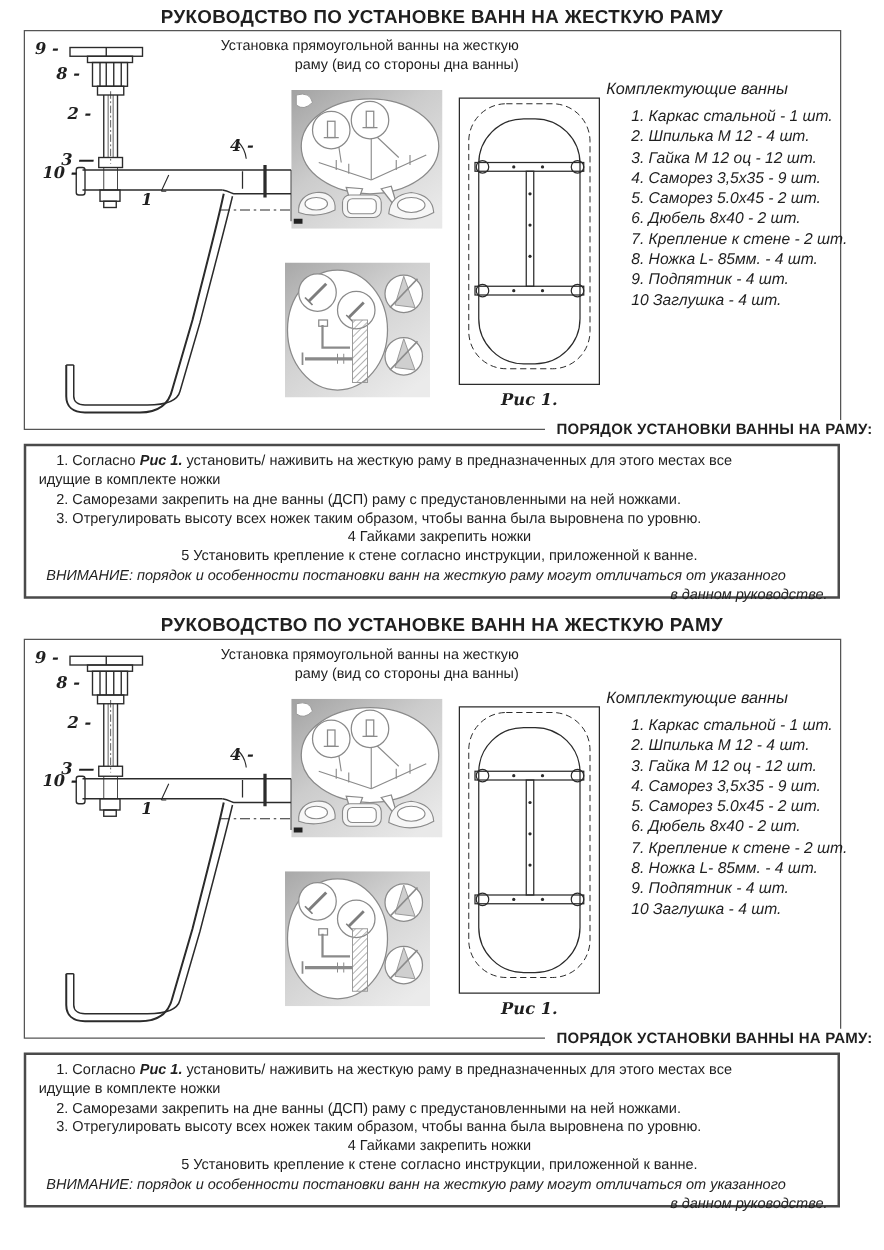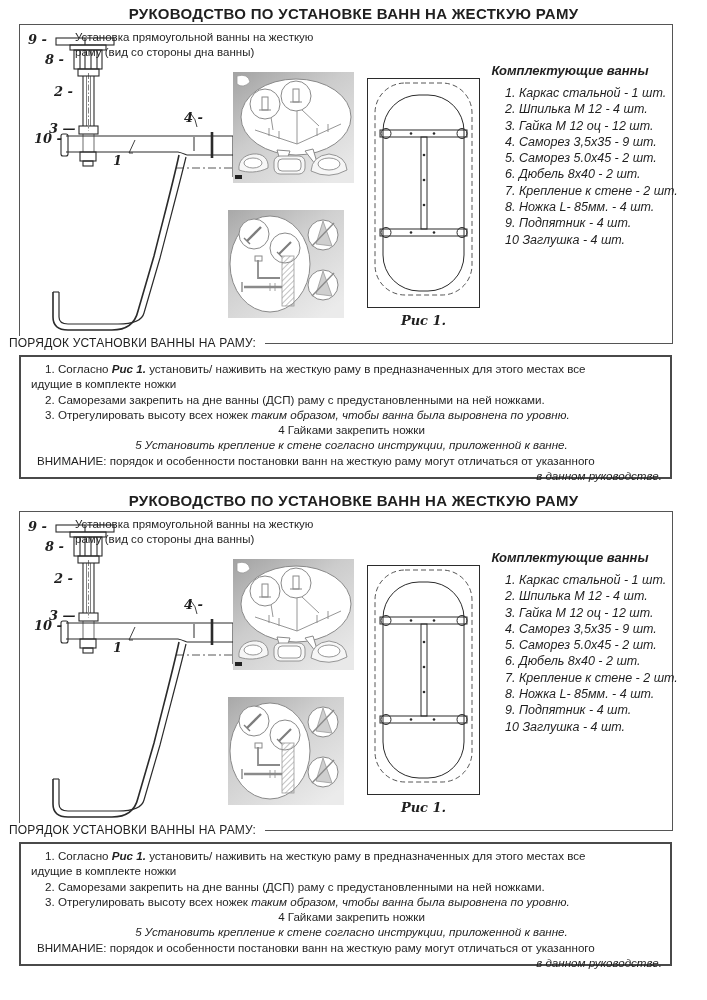--- a/index.html
+++ b/index.html
@@ -8,52 +8,52 @@
   #page{position:relative;width:707px;height:776px;background:#fff;}
 
   .panel{position:relative;width:707px;height:487px;}
 
   .title{position:absolute;top:5px;left:0;width:100%;margin:0;text-align:center;
          font-size:15px;font-weight:600;letter-spacing:.3px;}
 
   .main-box{position:absolute;left:19px;top:24px;width:654px;height:320px;
             border:1.4px solid #555;box-sizing:border-box;}
 
-  .subtitle{position:absolute;left:55px;top:5px;width:340px;text-align:left;
+  .subtitle{position:absolute;left:55px;top:5px;width:340px;text-align:right;
             font-size:11.5px;line-height:15px;}
 
   
   .lbl{position:absolute;font-family:"DejaVu Serif",serif;font-style:italic;
        font-weight:600;font-size:13px;white-space:nowrap;}
 
   .leg-svg{position:absolute;left:6px;top:6px;}
   .grayA-svg{position:absolute;left:213px;top:47px;}
   .grayB-svg{position:absolute;left:208px;top:185px;}
   .fig-svg{position:absolute;left:346px;top:52px;}
   .fig-caption{position:absolute;left:346px;top:288px;width:115px;text-align:center;
                font-family:"DejaVu Serif",serif;font-style:italic;font-weight:700;font-size:13px;}
 
-  .parts-heading{position:absolute;left:465px;top:38px;width:170px;text-align:center;
-                 font-style:italic;font-weight:700;font-size:13px;}
+  .parts-heading{position:absolute;left:465px;top:38px;width:170px;
+                 font-style:italic;font-weight:400;font-size:13px;}
   .parts-list{position:absolute;left:473px;top:60px;width:190px;
               font-style:italic;font-size:12.5px;line-height:16.3px;margin-left:12px;}
 
-  .order-heading{position:absolute;top:336px;left:0;width:100%;text-align:left;
-                 font-size:12px;font-weight:400;letter-spacing:.2px;}
+  .order-heading{position:absolute;top:336px;left:0;width:100%;text-align:right;
+                 font-size:12px;font-weight:700;letter-spacing:.2px;}
   .order-heading span{background:#fff;padding:0 9px;}
 
   .steps-box{position:absolute;left:19px;top:355px;width:653px;height:124px;
              border:2px solid #4a4a4a;box-sizing:border-box;
              padding:4px 8px 16px 10px;font-size:11.6px;line-height:15.3px;}
   .steps-box p{margin:0;}
   .indent{padding-left:14px;}
   .indent2{padding-left:10px;text-align:center;}
-  .italic{font-style:italic;}
+  .italic{}
   .fig{font-style:italic;font-weight:600;}
-  .warn{padding-left:6px;}
+  .warn{padding-left:6px;font-style:italic;}
   .warn2{margin-left:95px;font-style:italic;text-align:right;}
 
   svg .ink{stroke:#2b2b2b;fill:none;}
   svg .lt{stroke:#8a8a8a;fill:none;}
 </style>
 </head>
 <body>
 
 <div id="page">
   <section class="panel">

